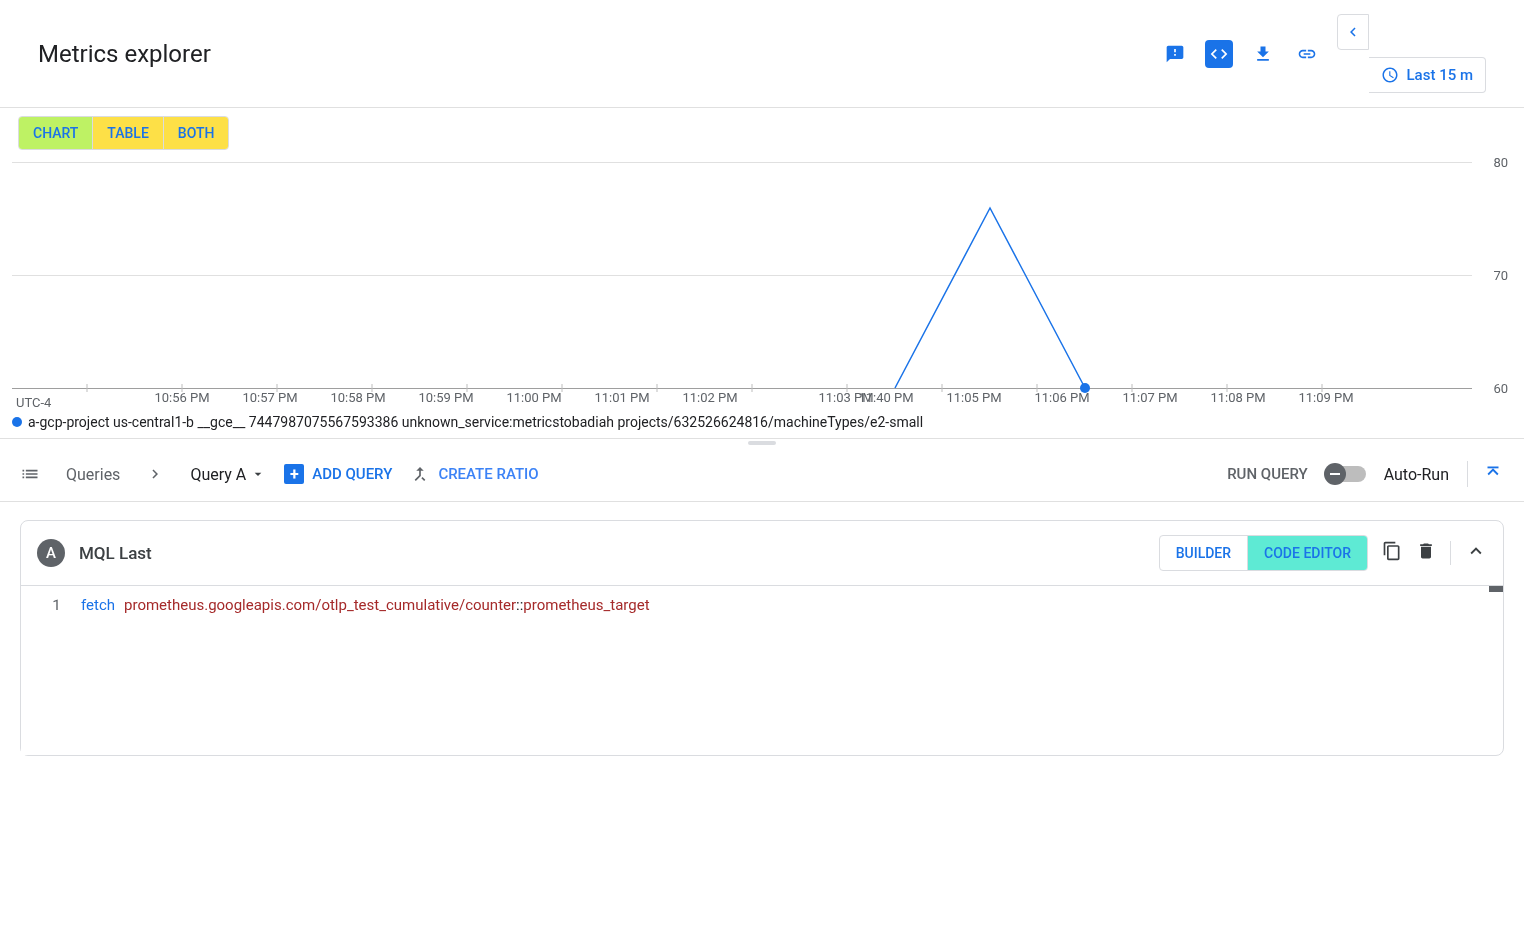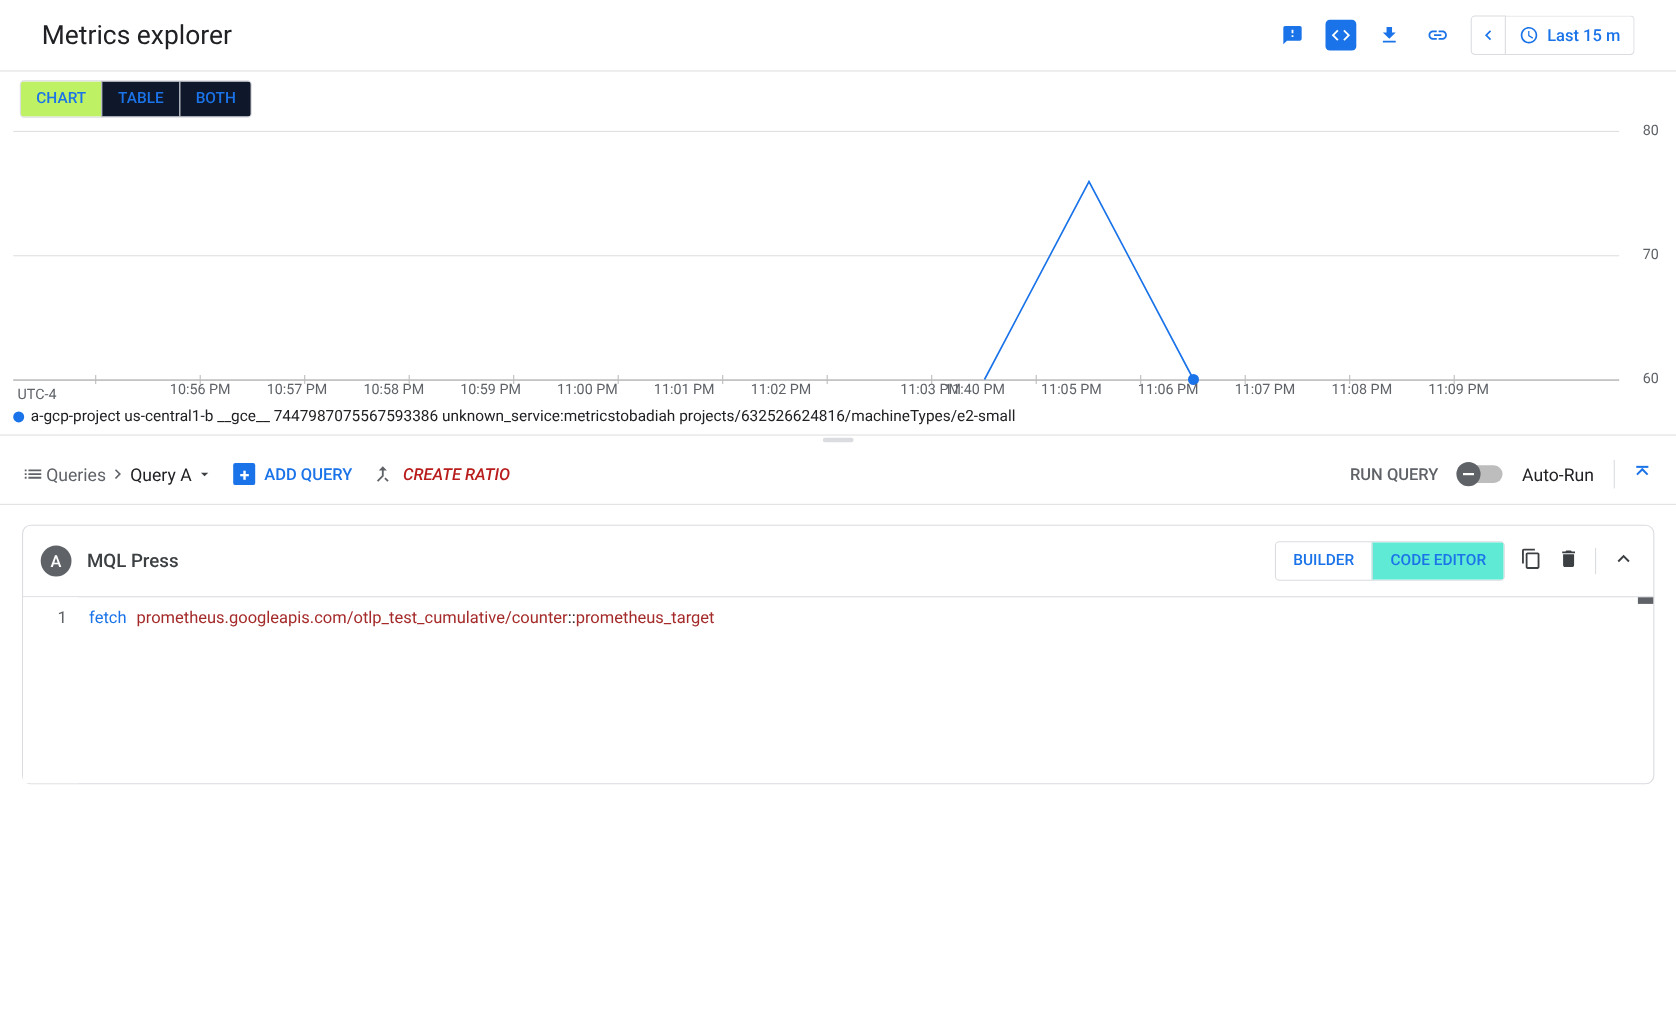--- a/index.html
+++ b/index.html
@@ -5,48 +5,48 @@
 * { box-sizing: border-box; margin: 0; padding: 0; font-family: 'Google Sans', Roboto, Arial, sans-serif; }
 body { background: #fff; color: #202124; overflow: hidden; }
 
 .header { display: flex; align-items: center; justify-content: space-between; padding: 14px 38px 14px 38px; border-bottom: 1px solid #e0e0e0; }
 .header h1 { font-size: 24px; font-weight: 400; color: #202124; }
 .header-actions { display: flex; align-items: center; gap: 16px; }
 .icon-btn { width: 28px; height: 28px; display: flex; align-items: center; justify-content: center; cursor: pointer; border-radius: 4px; }
 .icon-btn.filled { background: #1a73e8; color: #fff; }
 .icon-btn svg { width: 20px; height: 20px; }
 .nav-btn { width: 32px; height: 36px; border: 1px solid #dadce0; border-radius: 4px 0 0 4px; display: flex; align-items: center; justify-content: center; cursor: pointer; }
-.time-btn { height: 36px; border: 1px solid #dadce0; border-left: none; border-radius: 0 4px 4px 0; display: flex; align-items: center; padding: 0 12px; color: #1a73e8; font-size: 15px; font-weight: 500; cursor: pointer; gap: 8px; }
+.time-btn { height: 36px; border: 1px solid #dadce0; border-left: none; border-radius: 0 4px 4px 0; display: flex; align-items: center; padding: 0 12px; color: #1a73e8; font-size: 15px; font-weight: 500; cursor: pointer; gap: 8px; margin-top: 43px; }
 
 .tabs-row { display: flex; align-items: center; padding: 8px 18px 0 18px; }
 .tabs { display: inline-flex; border: 1px solid #dadce0; border-radius: 4px; overflow: hidden; }
-.tab { padding: 8px 14px; font-size: 14px; font-weight: 500; color: #1a73e8; cursor: pointer; background: #0f172a; }
+.tab { padding: 8px 14px; font-size: 14px; font-weight: 500; color: #1a73e8; cursor: pointer; background: #fde047; }
 .tab.active { background: #bef264; }
 .tab + .tab { border-left: 1px solid #dadce0; }
 
 .chart-area { position: relative; height: 260px; margin: 0 12px; }
 .chart-svg { position: absolute; left: 0; top: 0; }
 .y-axis { position: absolute; right: 4px; top: 0; height: 240px; width: 36px; }
 .y-tick { position: absolute; right: 0; font-size: 13px; color: #5f6368; transform: translateY(-50%); }
 .x-axis { position: absolute; left: 0; bottom: 0; right: 40px; height: 20px; display: flex; }
 .x-label { position: absolute; font-size: 13px; color: #5f6368; transform: translateX(-50%); white-space: nowrap; }
 .tz-label { position: absolute; left: 4px; bottom: 0; font-size: 13px; color: #5f6368; }
 .gridline { position: absolute; left: 0; right: 40px; height: 1px; background: #e0e0e0; }
 
 .legend-row { padding: 4px 12px 8px 12px; font-size: 14px; color: #202124; display: flex; align-items: center; gap: 6px; }
 .legend-dot { width: 10px; height: 10px; border-radius: 50%; background: #1a73e8; }
 
 .drag-handle { display: flex; justify-content: center; padding: 2px; border-top: 1px solid #e0e0e0; }
 .drag-handle div { width: 28px; height: 4px; background: #dadce0; border-radius: 2px; }
 
 .query-bar { display: flex; align-items: center; padding: 14px 20px; gap: 18px; border-bottom: 1px solid #e0e0e0; }
-.query-bar .crumb { font-size: 16px; color: #5f6368; display: flex; align-items: center; gap: 2px; }
+.query-bar .crumb { font-size: 16px; color: #5f6368; display: flex; align-items: center; gap: 26px; }
 .query-bar .crumb-current { color: #202124; font-weight: 400; }
 .btn-link { color: #1a73e8; font-size: 15px; font-weight: 500; display: flex; align-items: center; gap: 8px; cursor: pointer; }
-.btn-link.muted { color: #b91c1c; font-style: italic; }
+.btn-link.muted { color: #3b82f6; }
 .plus-box { width: 20px; height: 20px; background: #1a73e8; color: #fff; border-radius: 2px; display: flex; align-items: center; justify-content: center; font-size: 16px; font-weight: bold; }
 .spacer { flex: 1; }
 .run-btn { color: #5f6368; font-size: 15px; font-weight: 500; cursor: pointer; }
 .toggle { width: 40px; height: 16px; background: #bdbdbd; border-radius: 10px; position: relative; cursor: pointer; }
 .toggle-knob { position: absolute; width: 22px; height: 22px; background: #5f6368; border-radius: 50%; top: -3px; left: -2px; display:flex; align-items:center; justify-content:center; }
 .toggle-knob::before { content:''; width:10px; height:2px; background:#fff; }
 .autorun-label { font-size: 16px; color: #202124; }
 .collapse-all { color: #1a73e8; cursor: pointer; padding-left: 14px; border-left: 1px solid #dadce0; }
 
 .query-panel { margin: 18px 20px; border: 1px solid #dadce0; border-radius: 8px; }
@@ -218,21 +218,21 @@
     <svg width="22" height="22" viewBox="0 0 24 24" fill="#1a73e8">
         <path d="M12 8l-6 6 1.41 1.41L12 10.83l4.59 4.58L18 14z"></path>
         <rect x="6" y="6" width="12" height="2"></rect>
       </svg>
   </div>
 </div>
 
 <div class="query-panel">
   <div class="panel-header">
     <div class="badge-a">A</div>
-    <div class="panel-title">MQL Press</div>
+    <div class="panel-title">MQL Last</div>
     <div class="spacer"></div>
     <div class="mode-toggle">
       <div class="mode">BUILDER</div>
       <div class="mode active">CODE EDITOR</div>
     </div>
     <div class="panel-icon">
       <svg width="20" height="20" viewBox="0 0 24 24" fill="#3c4043">
           <path d="M16 1H4c-1.1 0-2 .9-2 2v14h2V3h12V1zm3 4H8c-1.1 0-2 .9-2 2v14c0 1.1.9 2 2 2h11c1.1 0 2-.9 2-2V7c0-1.1-.9-2-2-2zm0 16H8V7h11v14z"></path>
         </svg>
     </div>

